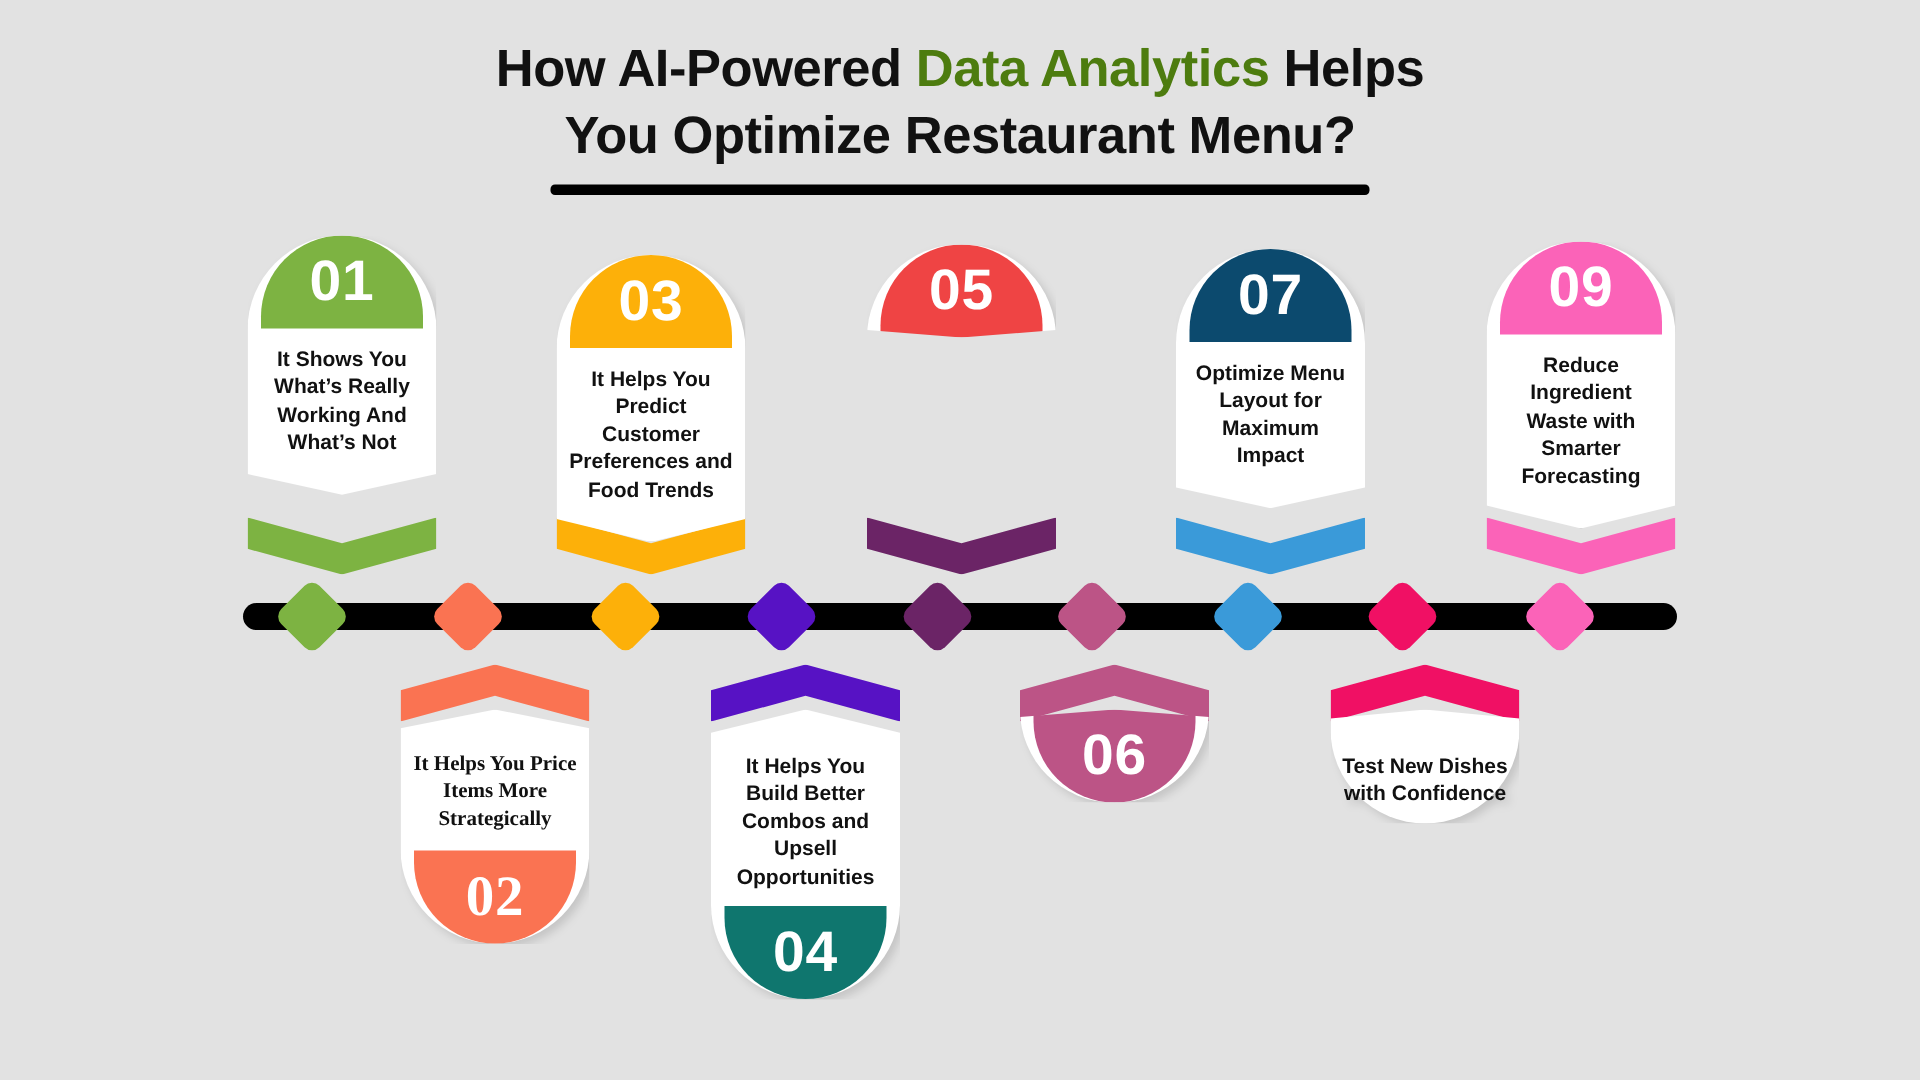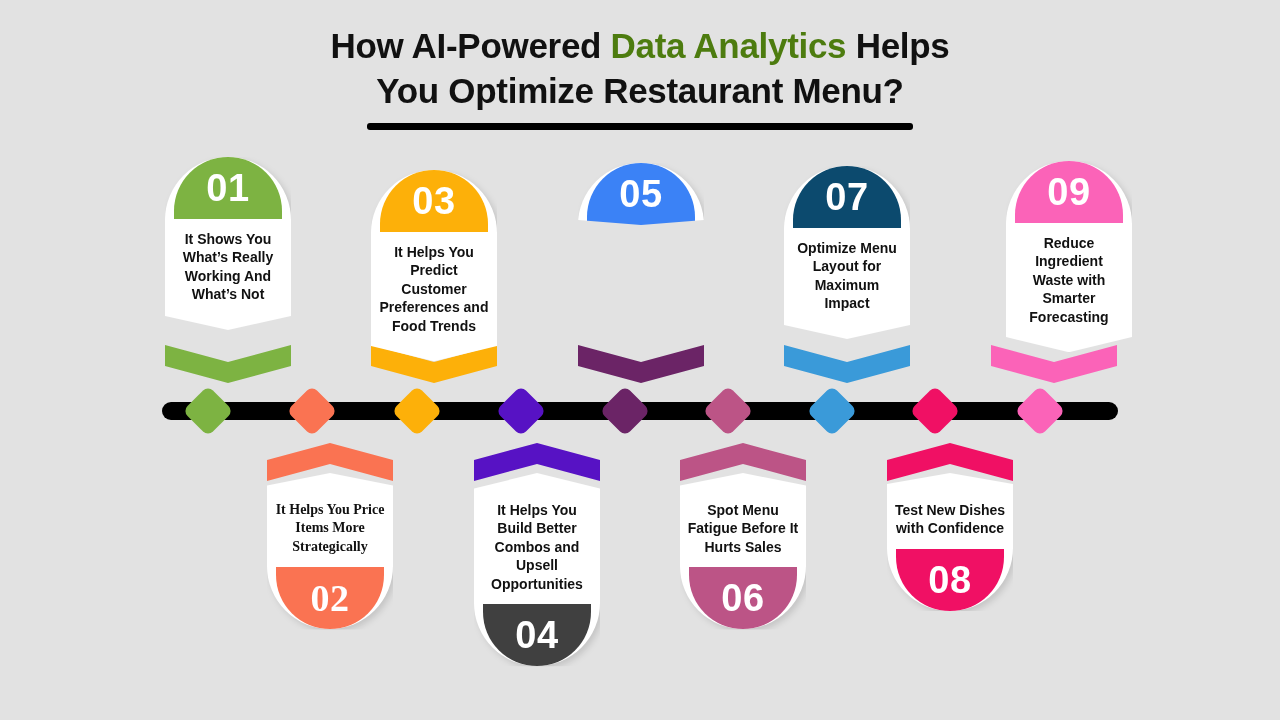--- a/index.html
+++ b/index.html
@@ -175,62 +175,58 @@
           <div class="num-plate" style="background: rgb(253, 176, 9);">
             <span>03</span>
           </div>
           <div class="card-text">It Helps You Predict Customer Preferences and Food Trends</div>
         </div>
       </div>
       <div class="chevron chevron-up" style="background: rgb(87, 18, 196); left: 474px; top: 443px;"></div>
       <div class="card card-bottom" style="left: 474px; top: 473px;">
         <div class="card-body">
           <div class="card-text">It Helps You Build Better Combos and Upsell Opportunities</div>
-          <div class="num-plate" style="background: #404040;">
+          <div class="num-plate" style="background: #0f766e;">
             <span>04</span>
           </div>
         </div>
       </div>
       <div class="chevron chevron-down" style="background: rgb(107, 36, 102); left: 578px; top: 345px;"></div>
       <div class="card card-top" style="left: 578px; top: 152px;">
         <div class="card-body">
-          <div class="num-plate" style="background: #3b82f6;">
+          <div class="num-plate" style="background: #ef4444;">
             <span>05</span>
           </div>
         </div>
       </div>
       <div class="chevron chevron-up" style="background: rgb(188, 84, 134); left: 680px; top: 443px;"></div>
       <div class="card card-bottom" style="left: 680px; top: 473px;">
         <div class="card-body">
-          <div class="card-text">Spot Menu Fatigue Before It Hurts Sales</div>
           <div class="num-plate" style="background: rgb(188, 84, 134);">
             <span>06</span>
           </div>
         </div>
       </div>
       <div class="chevron chevron-down" style="background: rgb(58, 154, 217); left: 784px; top: 345px;"></div>
       <div class="card card-top" style="left: 784px; top: 155px;">
         <div class="card-body">
           <div class="num-plate" style="background: #0c4a6e; align-items: center;">
             <span>07</span>
           </div>
           <div class="card-text">Optimize Menu Layout for Maximum Impact</div>
         </div>
       </div>
       <div class="chevron chevron-up" style="background: rgb(240, 16, 100); left: 887px; top: 443px;"></div>
       <div class="card card-bottom" style="left: 887px; top: 473px;">
         <div class="card-body">
           <div class="card-text">Test New Dishes with Confidence</div>
-          <div class="num-plate" style="background: rgb(240, 16, 100);">
-            <span>08</span>
-          </div>
         </div>
       </div>
       <div class="chevron chevron-down" style="background: rgb(251, 99, 184); left: 991px; top: 345px;"></div>
-      <div class="card card-top" style="left: 991px; top: 150px; margin-left: 15px;">
+      <div class="card card-top" style="left: 991px; top: 150px;">
         <div class="card-body">
           <div class="num-plate" style="background: rgb(251, 99, 184);">
             <span>09</span>
           </div>
           <div class="card-text">Reduce Ingredient Waste with Smarter Forecasting</div>
         </div>
       </div>
     </div>
 
 </div>

